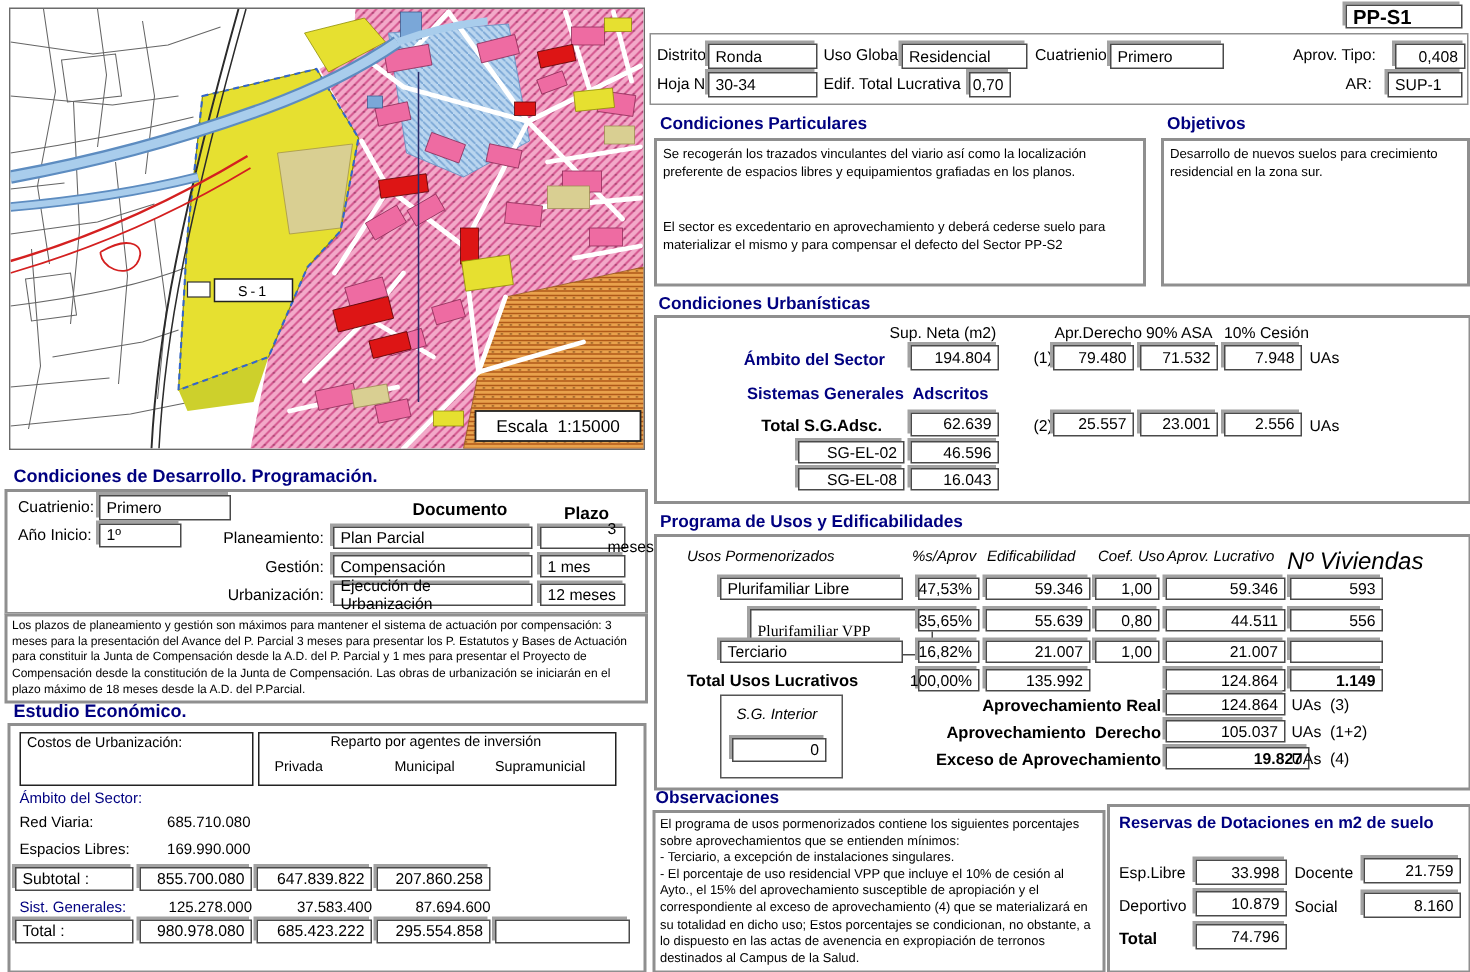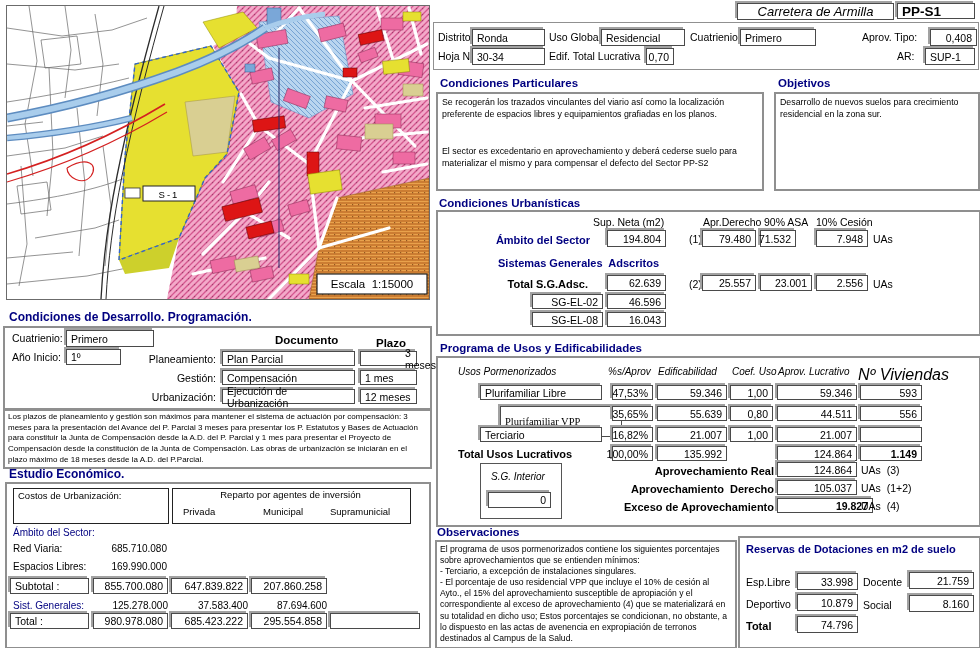--- a/index.html
+++ b/index.html
@@ -177,23 +177,20 @@
         <rect x="136" y="180" width="52" height="15" fill="#ffffff" stroke="#222" stroke-width="1"></rect>
         <text x="162" y="191.5" text-anchor="middle" font-size="9.5" font-family="Liberation Sans, sans-serif" letter-spacing="2">S-1</text>
       </g>
       <g>
         <rect x="310" y="268" width="110" height="20" fill="#ffffff" stroke="#222" stroke-width="1.2"></rect>
         <text x="365" y="282" text-anchor="middle" font-size="11.5" font-family="Liberation Sans, sans-serif" xml:space="preserve" style="white-space:pre">Escala  1:15000</text>
       </g>
     </svg>
   </div>
 
-  <div class="vbox center i" style="left:737px;top:3px;width:157px;height:17px;font-size:13px;">
-      <span>Carretera de Armilla</span>
-    </div>
   <div class="vbox left b" style="left:897px;top:3px;width:78px;height:16px;font-size:13.5px;">
       <span>PP-S1</span>
     </div>
 
   <div class="abs" style="left:433px;top:22px;width:544px;height:46px;border:1px solid #909090;"></div>
   <span class="lbl" style="left:438px;top:32px;">Distrito</span>
   <div class="vbox left" style="left:472px;top:29px;width:73px;height:17px;">
       <span>Ronda</span>
     </div>
   <span class="lbl" style="left:549px;top:32px;">Uso Global</span>
@@ -238,21 +235,21 @@
   <span class="lbl" style="left:816px;top:217px;">10% Cesión</span>
 
   <div class="lbl navy b r" style="left:460px;top:234px;width:130px;font-size:11px;">Ámbito del Sector</div>
   <div class="vbox" style="left:607px;top:230px;width:59px;height:17px;padding-left:32px;">
       <span>194.804</span>
     </div>
   <span class="lbl" style="left:689px;top:234px;">(1)</span>
   <div class="vbox" style="left:702px;top:230px;width:54px;height:17px;">
       <span>79.480</span>
     </div>
-  <div class="vbox" style="left:760px;top:230px;width:36px;height:17px;">
+  <div class="vbox" style="left:760px;top:230px;width:52px;height:17px;">
       <span>71.532</span>
     </div>
   <div class="vbox" style="left:816px;top:230px;width:52px;height:17px;">
       <span>7.948</span>
     </div>
   <span class="lbl" style="left:873px;top:234px;">UAs</span>
 
   <span class="lbl navy b pre" style="left:498px;top:257px;font-size:11px;">Sistemas Generales  Adscritos</span>
   <div class="lbl b r" style="left:460px;top:278px;width:128px;font-size:11px;">Total S.G.Adsc.</div>
   <div class="vbox" style="left:607px;top:275px;width:59px;height:16px;">

